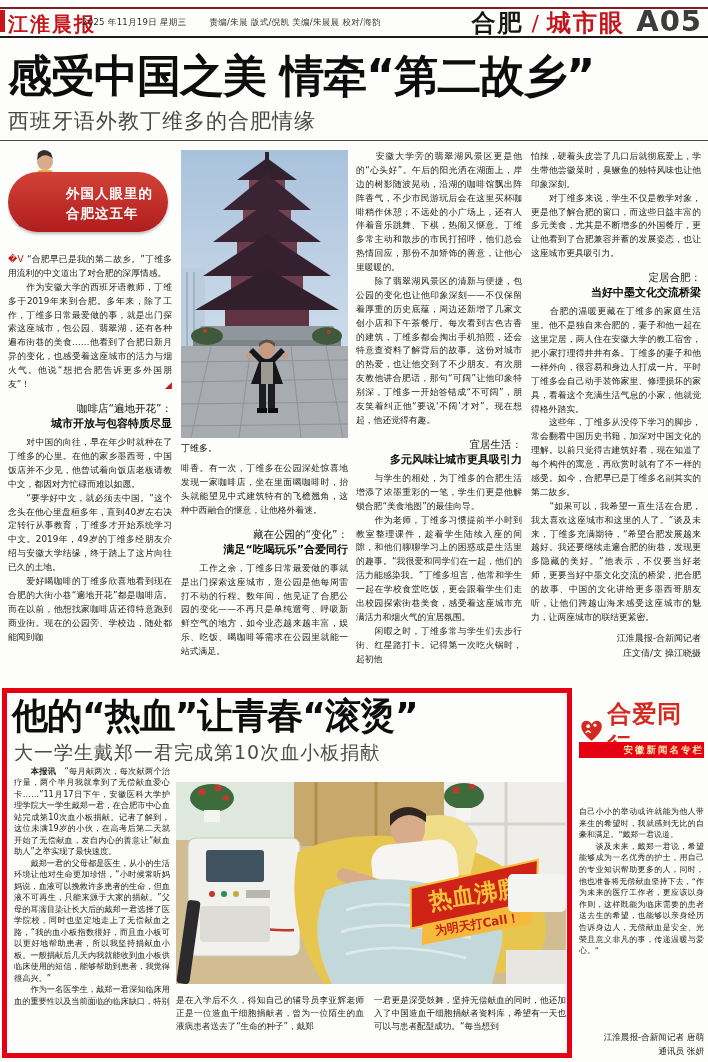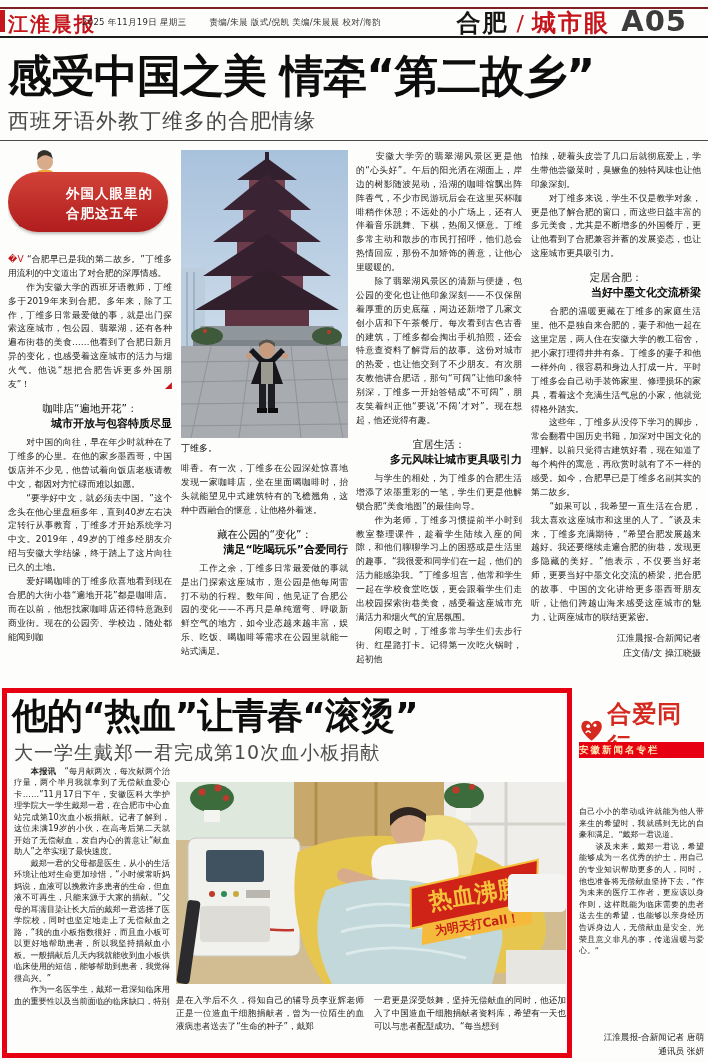--- a/index.html
+++ b/index.html
@@ -6,40 +6,40 @@
   body{width:708px;height:1062px;background:#f4f4f2;font-family:"DejaVu Sans",sans-serif;}
   .page{position:relative;width:708px;height:1062px;background:#fefefdf9;background:#fdfdfb;overflow:hidden;color:#1c1c1c;}
   .abs{position:absolute;}
 
   
   .top-rule{left:0;top:7px;width:708px;height:2px;background:#7e2026;}
   .masthead{left:8px;top:11px;font-size:20px;font-weight:900;color:#c4161c;letter-spacing:2px;}
   .masthead-block{left:0;top:10px;width:5px;height:22px;background:#c4161c;}
   .dateline{left:82px;top:17px;font-size:8.5px;color:#2a2a2a;letter-spacing:0.3px;white-space:nowrap;}
   .dateline .credits{margin-left:20px;color:#333;}
-  .section-head{right:21px;top:4px;white-space:nowrap;}
+  .section-head{right:6px;top:4px;white-space:nowrap;}
   .section-head .city{font-size:24px;font-weight:700;color:#161616;letter-spacing:2px;}
   .section-head .slash{font-size:22px;color:#c4161c;margin:0 3px;}
   .section-head .eye{font-size:24px;font-weight:900;color:#c4161c;letter-spacing:2px;}
   .section-head .pageno{font-size:29px;font-weight:900;color:#3c3c3c;letter-spacing:1px;margin-left:6px;}
   .black-rule{left:0;top:36px;width:708px;height:2px;background:#1d1d1d;}
 
   
   .main-hl{left:8px;top:52px;width:700px;font-size:44px;line-height:1.1;font-weight:900;color:#0d0d0d;white-space:nowrap;letter-spacing:-1px;}
   .main-dek{left:8px;top:107px;font-size:21px;color:#474747;letter-spacing:1px;white-space:nowrap;}
   .dek-rule{left:0;top:140px;width:708px;height:1px;background:#4a4a4a;}
 
   
   .news p{margin:0;font-size:8.8px;line-height:1.58;text-align:justify;color:#222;}
   .col{overflow:hidden;}
   .col1{left:8px;top:150px;width:164px;height:532px;}
   .col2{left:181px;top:150px;width:167px;height:532px;}
   .col3{left:356px;top:150px;width:166px;height:532px;}
   .col4{left:531px;top:150px;width:170px;height:532px;}
-  .news .colsub-l{font-size:10.5px;font-weight:500;color:#111;margin-top:9px;text-align:center;line-height:1.45;}
+  .news .colsub-l{font-size:10.5px;font-weight:500;color:#111;margin-top:9px;text-align:right;line-height:1.45;}
   .news .colsub-b{font-size:11px;font-weight:800;color:#0c0c0c;margin-bottom:4px;text-align:right;line-height:1.45;}
   .mk{color:#c4161c;font-size:9px;margin-right:3px;}
   .mk-end{color:#c4161c;font-size:9px;float:right;}
 
   
   .badge-wrap{position:relative;width:164px;height:92px;margin-bottom:10px;}
   .badge-pill{position:absolute;left:0;top:22px;width:160px;height:60px;border-radius:30px;
     background:linear-gradient(#d24238,#b01d1d);box-shadow:0 2px 3px rgba(0,0,0,.25);}
   .badge-text{position:absolute;left:58px;top:33px;color:#fff;font-weight:900;font-size:13.5px;line-height:1.5;letter-spacing:1px;}
   .badge-man{position:absolute;left:6px;top:0;}
@@ -58,21 +58,21 @@
   .b-photo{left:176px;top:782px;width:390px;height:202px;}
   .b-mid-a{left:176px;top:994px;width:188px;height:58px;}
   .b-mid-b{left:374px;top:994px;width:192px;height:58px;}
   .b-mid-a p,.b-mid-b p{font-size:8.6px;line-height:1.5;}
 
   
   .sidebar{left:579px;top:694px;width:125px;height:366px;}
   .sb-logo{position:absolute;left:0;top:4px;display:flex;align-items:center;}
   .sb-logo-text{font-size:24px;font-weight:900;color:#d5281e;letter-spacing:1px;margin-left:3px;}
   .sb-bar{position:absolute;left:0;top:48px;width:125px;height:16px;background:#e60012;color:#ffe9b0;
-    font-size:9.5px;line-height:16px;text-align:left;letter-spacing:2px;font-weight:700;}
+    font-size:9.5px;line-height:16px;text-align:right;letter-spacing:2px;font-weight:700;}
   .sb-text{position:absolute;left:0;top:112px;width:125px;height:222px;overflow:hidden;}
   .sb-text p{font-size:7.9px;line-height:1.47;}
   .sb-byline{position:absolute;left:0;top:336px;width:125px;font-size:8.6px;text-align:right;line-height:1.65;color:#222;}
 </style>
 </head>
 <body>
 
 <div class="page">
 
   <div class="abs top-rule"></div>

